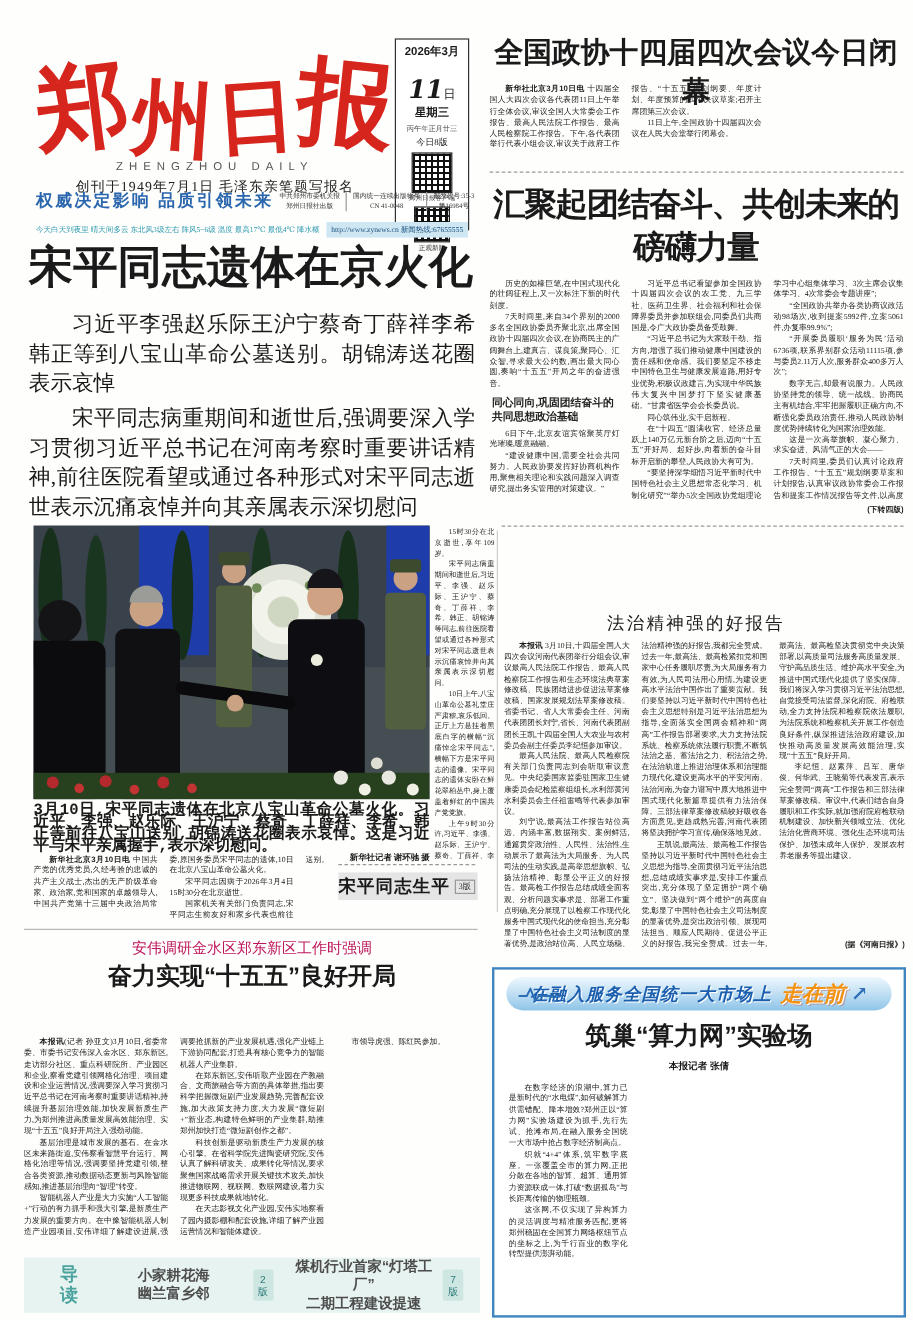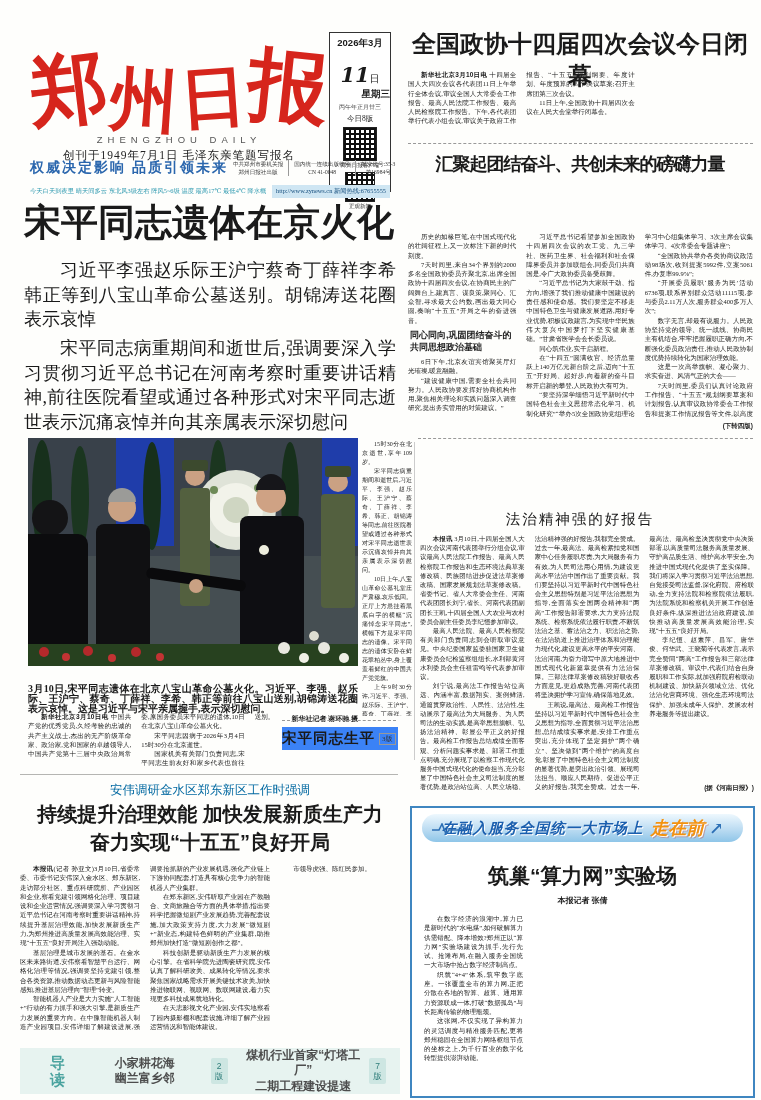--- a/index.html
+++ b/index.html
@@ -13,21 +13,21 @@
   .logo-row span:nth-child(1){transform:rotate(-7deg) translateY(-2px);font-size:78px;}
   .logo-row span:nth-child(2){transform:rotate(4deg) translateY(4px);font-size:68px;}
   .logo-row span:nth-child(3){transform:rotate(-4deg);font-size:66px;}
   .logo-row span:nth-child(4){transform:rotate(6deg) translateY(-4px);font-size:80px;}
   .logo-en{text-align:center;font-family:"Liberation Sans",sans-serif;font-size:9.5px;letter-spacing:5px;color:#555;margin-top:4px;}
   .founding{text-align:center;font-size:11.5px;color:#222;margin-top:3px;letter-spacing:1px;}
   .date-box{border:1px solid #333;text-align:center;padding-top:4px;background:#fff;}
   .db-ym{font-size:9.5px;font-weight:bold;font-family:"Liberation Sans",sans-serif;}
   .db-day{font-size:10px;margin-top:12px;}
   .db-day b{font-family:"DejaVu Serif",serif;font-style:italic;font-size:21px;}
-  .db-week{font-size:9.5px;font-weight:bold;margin-top:1px;text-align:right;}
+  .db-week{font-size:9.5px;font-weight:bold;margin-top:1px;}
   .db-lunar{font-size:6px;color:#444;margin-top:2px;}
   .db-pages{font-size:7.5px;margin-top:2px;}
   .qr{width:32px;height:32px;margin:3px auto 0;border:1px solid #222;
       background-image:repeating-linear-gradient(0deg,#111 0 2px,transparent 2px 5px),
                        repeating-linear-gradient(90deg,#111 0 2px,#fff 2px 5px);}
   .qr.small{width:28px;height:28px;}
   .qr-label{font-size:5.5px;color:#333;margin-top:1px;}
   .slogan-row{display:flex;align-items:center;}
   .slogan{font-family:"Liberation Sans",sans-serif;font-weight:bold;font-size:14px;color:#2a66ad;letter-spacing:2px;white-space:nowrap;}
   .pub-group{font-size:5.6px;line-height:8px;text-align:center;padding:0 5px;color:#333;white-space:nowrap;}
@@ -43,21 +43,21 @@
   .crosshead{font-family:"Liberation Sans",sans-serif;font-weight:bold;font-size:9px;line-height:12px;
              margin:4px 2px;text-indent:0;color:#222;}
   .jump-abs{position:absolute;right:0;bottom:0;background:#fefefc;font-family:"Liberation Sans",sans-serif;
             font-weight:bold;font-size:6.5px;padding-left:4px;margin:0;}
   .dashed{border-top:1px dashed #999;height:0;}
   .soft-rule{border-top:1px solid #b5b5b2;height:0;}
   .vrule{border-left:1px solid #ccc;width:0;}
   .center{text-align:center;}
   
   .deck{font-size:18px;line-height:24.5px;text-align:justify;text-indent:2em;}
-  .figure figcaption{font-size:10px;line-height:10px;font-weight:bold;text-align:justify;margin-top:18px;}
+  .figure figcaption{font-size:13px;line-height:10px;font-weight:bold;text-align:justify;margin-top:4px;font-family:Liberation Mono, monospace;}
   .credit{text-align:right;font-weight:bold;font-size:7px;line-height:10px;}
   .related-title{font-family:"Liberation Sans",sans-serif;font-weight:bold;font-size:14.5px;letter-spacing:1px;}
   .related-page{font-size:7px;color:#333;margin-left:4px;border:1px solid #999;padding:1px 2px;vertical-align:middle;}
   
   .box{border:2px solid #3f86c0;background:#fff;}
   .banner{margin:6px 10px 0;height:28px;border-radius:14px;display:flex;align-items:center;justify-content:center;
           background:linear-gradient(180deg,#eef8fe 0%,#bcdcf2 55%,#8ec5e8 100%);position:relative;}
   .banner-main{font-family:"Liberation Sans",sans-serif;font-weight:900;font-style:italic;font-size:14.5px;
                color:#1b5fae;text-shadow:1px 1px 0 #ffffff;letter-spacing:1px;}
   .banner-em{font-family:"Liberation Sans",sans-serif;font-weight:900;font-style:italic;font-size:18px;
@@ -131,21 +131,21 @@
 
   <div class="abs hl center" style="left:406px;top:28px;width:348px;font-size:24px;letter-spacing:0;">全国政协十四届四次会议今日闭幕</div>
   <div class="abs body cols3" style="left:408px;top:70px;width:345px;height:64px;">
     <p><b class="dateline">新华社北京3月10日电</b><span> 十四届全国人大四次会议各代表团11日上午举行全体会议,审议全国人大常委会工作报告、最高人民法院工作报告、最高人民检察院工作报告。下午,各代表团举行代表小组会议,审议关于政府工作报告、“十五五”规划纲要、年度计划、年度预算的四个决议草案;召开主席团第三次会议。</span></p>
     <div>
         <p>11日上午,全国政协十四届四次会议在人民大会堂举行闭幕会。</p>
       </div>
   </div>
   <div class="abs dashed" style="left:408px;top:143px;width:345px;"></div>
 
-  <div class="abs hl center" style="left:400px;top:152px;width:360px;font-size:18px;letter-spacing:-1px;">汇聚起团结奋斗、共创未来的磅礴力量</div>
+  <div class="abs hl center" style="left:400px;top:152px;width:360px;font-size:27px;letter-spacing:-1px;">汇聚起团结奋斗、共创未来的磅礴力量</div>
   <div class="abs body" style="left:408px;top:232px;width:345px;height:198px;">
     <div class="cols3" style="height:100%;">
       <div>
           <p>历史的如椽巨笔,在中国式现代化的壮阔征程上,又一次标注下新的时代刻度。</p>
           <p>7天时间里,来自34个界别的2000多名全国政协委员齐聚北京,出席全国政协十四届四次会议,在协商民主的广阔舞台上,建真言、谋良策,聚同心、汇众智,寻求最大公约数,画出最大同心圆,奏响“十五五”开局之年的奋进强音。</p>
         </div>
       <h4 class="crosshead">同心同向,巩固团结奋斗的共同思想政治基础</h4>
       <div>
           <p>6日下午,北京友谊宾馆聚英厅灯光璀璨,暖意融融。</p>
           <p>“建设健康中国,需要全社会共同努力。人民政协要发挥好协商机构作用,聚焦相关理论和实践问题深入调查研究,提出务实管用的对策建议。”</p>
@@ -234,44 +234,43 @@
 
   <div class="abs body cols3" style="left:28px;top:712px;width:330px;height:56px;">
     <p><b class="dateline">新华社北京3月10日电</b><span> 中国共产党的优秀党员,久经考验的忠诚的共产主义战士,杰出的无产阶级革命家、政治家,党和国家的卓越领导人,中国共产党第十三届中央政治局常委,原国务委员宋平同志的遗体,10日在北京八宝山革命公墓火化。</span></p>
     <div>
         <p>宋平同志因病于2026年3月4日15时30分在北京逝世。</p>
         <p>国家机关有关部门负责同志,宋平同志生前友好和家乡代表也前往送别。</p>
       </div>
   </div>
 
   <div class="abs dashed" style="left:282px;top:720px;width:114px;"></div>
-  <div class="abs" style="left:282px;top:727px;width:116px;background:#3b82f6;padding:2px 0;">
+  <div class="abs" style="left:282px;top:727px;width:116px;background:#e5e5e5;padding:2px 0;">
     <span class="related-title">宋平同志生平</span><span class="related-page">3版</span>
   </div>
 
   <div class="abs dashed" style="left:418px;top:438px;width:335px;"></div>
   <div class="abs vrule" style="left:414px;top:442px;height:318px;"></div>
   <div class="abs center" style="left:404px;top:510px;width:352px;font-size:14.5px;letter-spacing:2px;">法治精神强的好报告</div>
   <div class="abs body" style="left:420px;top:534px;width:334px;height:258px;font-size:6.4px;line-height:9.2px;">
     <div class="cols3" style="height:100%;">
       <p><b class="dateline">本报讯</b><span> 3月10日,十四届全国人大四次会议河南代表团举行分组会议,审议最高人民法院工作报告、最高人民检察院工作报告和生态环境法典草案修改稿、民族团结进步促进法草案修改稿、国家发展规划法草案修改稿。省委书记、省人大常委会主任、河南代表团团长刘宁,省长、河南代表团副团长王凯,十四届全国人大农业与农村委员会副主任委员李纪恒参加审议。</span></p>
       <div>
           <p>最高人民法院、最高人民检察院有关部门负责同志到会听取审议意见。中央纪委国家监委驻国家卫生健康委员会纪检监察组组长,水利部黄河水利委员会主任祖雷鸣等代表参加审议。</p>
           <p>刘宁说,最高法工作报告站位高远、内涵丰富,数据翔实、案例鲜活,通篇贯穿政治性、人民性、法治性,生动展示了最高法为大局服务、为人民司法的生动实践,是高举思想旗帜、弘扬法治精神、彰显公平正义的好报告。最高检工作报告总结成绩全面客观、分析问题实事求是、部署工作重点明确,充分展现了以检察工作现代化服务中国式现代化的使命担当,充分彰显了中国特色社会主义司法制度的显著优势,是政治站位高、人民立场稳、法治精神强的好报告,我都完全赞成。过去一年,最高法、最高检紧扣党和国家中心任务履职尽责,为大局服务有力有效,为人民司法用心用情,为建设更高水平法治中国作出了重要贡献。我们要坚持以习近平新时代中国特色社会主义思想特别是习近平法治思想为指导,全面落实全国两会精神和“两高”工作报告部署要求,大力支持法院系统、检察系统依法履行职责,不断筑法治之基、蓄法治之力、积法治之势,在法治轨道上推进治理体系和治理能力现代化,建设更高水平的平安河南、法治河南,为奋力谱写中原大地推进中国式现代化新篇章提供有力法治保障。三部法律草案修改稿较好吸收各方面意见,更趋成熟完善,河南代表团将坚决拥护学习宣传,确保落地见效。</p>
           <p>王凯说,最高法、最高检工作报告坚持以习近平新时代中国特色社会主义思想为指导,全面贯彻习近平法治思想,总结成绩实事求是,安排工作重点突出,充分体现了坚定拥护“两个确立”、坚决做到“两个维护”的高度自觉,彰显了中国特色社会主义司法制度的显著优势,是突出政治引领、展现司法担当、顺应人民期待、促进公平正义的好报告,我完全赞成。过去一年,最高法、最高检坚决贯彻党中央决策部署,以高质量司法服务高质量发展、守护高品质生活、维护高水平安全,为推进中国式现代化提供了坚实保障。我们将深入学习贯彻习近平法治思想,自觉接受司法监督,深化府院、府检联动,全力支持法院和检察院依法履职,为法院系统和检察机关开展工作创造良好条件,纵深推进法治政府建设,加快推动高质量发展高效能治理,实现“十五五”良好开局。</p>
           <p>李纪恒、赵素萍、吕军、唐华俊、何华武、王晓菊等代表发言,表示完全赞同“两高”工作报告和三部法律草案修改稿。审议中,代表们结合自身履职和工作实际,就加强府院府检联动机制建设、加快新兴领域立法、优化法治化营商环境、强化生态环境司法保护、加强未成年人保护、发展农村养老服务等提出建议。</p>
         </div>
     </div>
     <p class="source-abs">(据《河南日报》)</p>
   </div>
 
   <div class="abs soft-rule" style="left:20px;top:774px;width:378px;"></div>
-  <div class="abs center" style="left:20px;top:782px;width:380px;font-size:12.5px;font-family:'Liberation Sans',sans-serif;color:#0369a1;">安伟调研金水区郑东新区工作时强调</div>
+  <div class="abs center" style="left:20px;top:782px;width:380px;font-size:12.5px;font-family:'Liberation Sans',sans-serif;color:#be185d;">安伟调研金水区郑东新区工作时强调</div>
   <div class="abs hl center" style="left:12px;top:800px;width:396px;font-size:20px;line-height:28px;">
-    <div>持续提升治理效能  加快发展新质生产力</div>
     <div>奋力实现“十五五”良好开局</div>
   </div>
   <div class="abs body cols3" style="left:20px;top:864px;width:380px;height:176px;">
     <p><b class="dateline">本报讯</b><span>(记者 孙亚文)3月10日,省委常委、市委书记安伟深入金水区、郑东新区,走访部分社区、重点科研院所、产业园区和企业,察看党建引领网格化治理、项目建设和企业运营情况,强调要深入学习贯彻习近平总书记在河南考察时重要讲话精神,持续提升基层治理效能,加快发展新质生产力,为郑州推进高质量发展高效能治理、实现“十五五”良好开局注入强劲动能。</span></p>
     <div>
         <p>基层治理是城市发展的基石。在金水区未来路街道,安伟察看智慧平台运行、网格化治理等情况,强调要坚持党建引领,整合各类资源,推动数据动态更新与风险智能感知,推进基层治理向“智理”转变。</p>
         <p>智能机器人产业是大力实施“人工智能+”行动的有力抓手和强大引擎,是新质生产力发展的重要方向。在中豫智能机器人制造产业园项目,安伟详细了解建设进展,强调要抢抓新的产业发展机遇,强化产业链上下游协同配套,打造具有核心竞争力的智能机器人产业集群。</p>
         <p>在郑东新区,安伟听取产业园在产教融合、文商旅融合等方面的具体举措,指出要科学把握微短剧产业发展趋势,完善配套设施,加大政策支持力度,大力发展“微短剧+”新业态,构建特色鲜明的产业集群,助推郑州加快打造“微短剧创作之都”。</p>
         <p>科技创新是驱动新质生产力发展的核心引擎。在省科学院先进陶瓷研究院,安伟认真了解科研攻关、成果转化等情况,要求聚焦国家战略需求开展关键技术攻关,加快推进物联网、视联网、数联网建设,着力实现更多科技成果就地转化。</p>
         <p>在天志影视文化产业园,安伟实地察看了园内摄影棚和配套设施,详细了解产业园运营情况和智能体建设。</p>
@@ -295,21 +294,21 @@
 
   <div class="abs box" style="left:410px;top:806px;width:341px;height:288px;">
     <div class="banner">
       <svg class="pulse" width="30" height="12" viewBox="0 0 30 12">
         <polyline points="0,7 7,7 10,1 14,11 17,7 28,7" fill="none" stroke="#2c6fb5" stroke-width="1.6"></polyline>
       </svg>
       <span class="banner-main">在融入服务全国统一大市场上</span>
       <span class="banner-em">走在前</span>
       <span class="banner-arrow">↗</span>
     </div>
-    <div class="hl center" style="font-size:21px;line-height:28px;margin-top:20px;">
+    <div class="hl center" style="font-size:21px;line-height:28px;margin-top:8px;">
       <div>筑巢“算力网”实验场</div>
     </div>
     <div class="center byline" style="margin-top:5px;">本报记者 张倩</div>
     <div class="body cols3" style="margin:8px 12px 0;height:152px;">
       <div>
           <p>在数字经济的浪潮中,算力已是新时代的“水电煤”,如何破解算力供需错配、降本增效?郑州正以“算力网”实验场建设为抓手,先行先试、抢滩布局,在融入服务全国统一大市场中抢占数字经济制高点。</p>
           <p>织就“4+4”体系,筑牢数字底座。一张覆盖全市的算力网,正把分散在各地的智算、超算、通用算力资源联成一体,打破“数据孤岛”与长距离传输的物理瓶颈。</p>
           <p>这张网,不仅实现了异构算力的灵活调度与精准服务匹配,更将郑州稳固在全国算力网络枢纽节点的坐标之上,为千行百业的数字化转型提供澎湃动能。</p>
         </div>
     </div>

